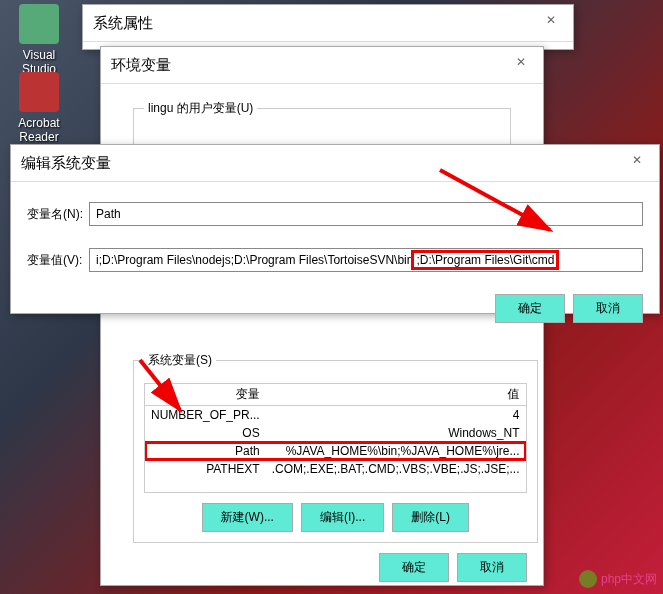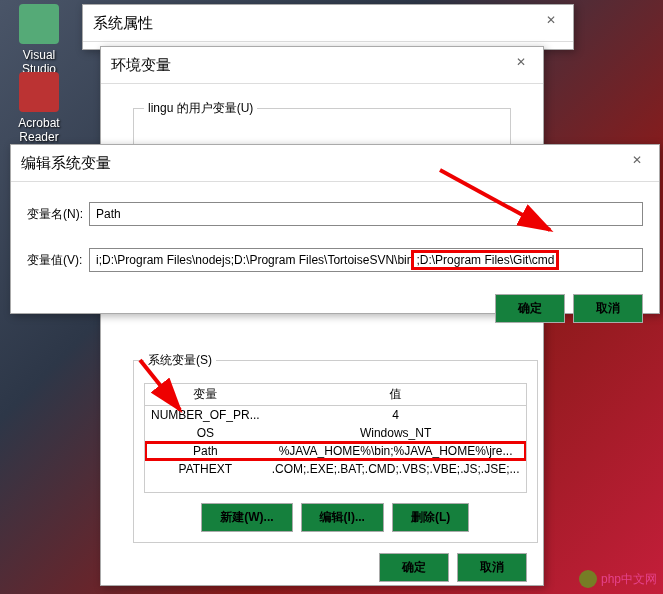--- a/index.html
+++ b/index.html
@@ -16,27 +16,27 @@
     .fieldset { border: 1px solid #ccc; margin: 10px 32px; padding: 10px; }
     .fieldset-legend { padding: 0 4px; font-size: 12px; }
     
     .form-row { display: flex; align-items: center; margin: 22px 16px; gap: 2px; }
     .form-label { width: 60px; }
     .form-input { flex: 1; border: 1px solid #888; padding: 4px 6px; font-size: 12px; height: 24px; }
     
     .highlight-box { border: 3px solid #e00; }
     
     .table { width: 100%; border-collapse: collapse; }
-    .table th, .table td { text-align: center; padding: 2px 6px; font-size: 12px; white-space: nowrap; overflow: hidden; }
+    .table th, .table td { text-align: right; padding: 2px 6px; font-size: 12px; white-space: nowrap; overflow: hidden; }
     .table th { border-bottom: 1px solid #ccc; font-weight: normal; }
     .table-container { border: 1px solid #ccc; margin: 4px 0 10px 0; height: 110px; overflow: hidden; }
     .row-highlight { outline: 3px solid #e00; outline-offset: -2px; }
     
     .btn-row { display: flex; gap: 8px; justify-content: flex-end; margin: 10px 16px; }
-    .btn { border: 1px solid #aaa; background: #15803d; padding: 5px 18px; font-size: 12px; cursor: pointer; min-width: 70px; font-weight: bold; }
+    .btn { border: 1px solid #aaa; background: #5eead4; padding: 5px 18px; font-size: 12px; cursor: pointer; min-width: 70px; }
     
     .arrow-svg { position: absolute; pointer-events: none; }
     
     .watermark { position: absolute; right: 6px; bottom: 6px; font-size: 14px; color: #ec4899; opacity: 0.85; display: flex; align-items: center; gap: 4px; }
     .watermark .logo { width: 18px; height: 18px; background: #6b8e23; border-radius: 50%; display: inline-block; }
   </style>
 </head>
 <body>
 
 <div class="desktop-icon" style="top:4px; left:14px;">

